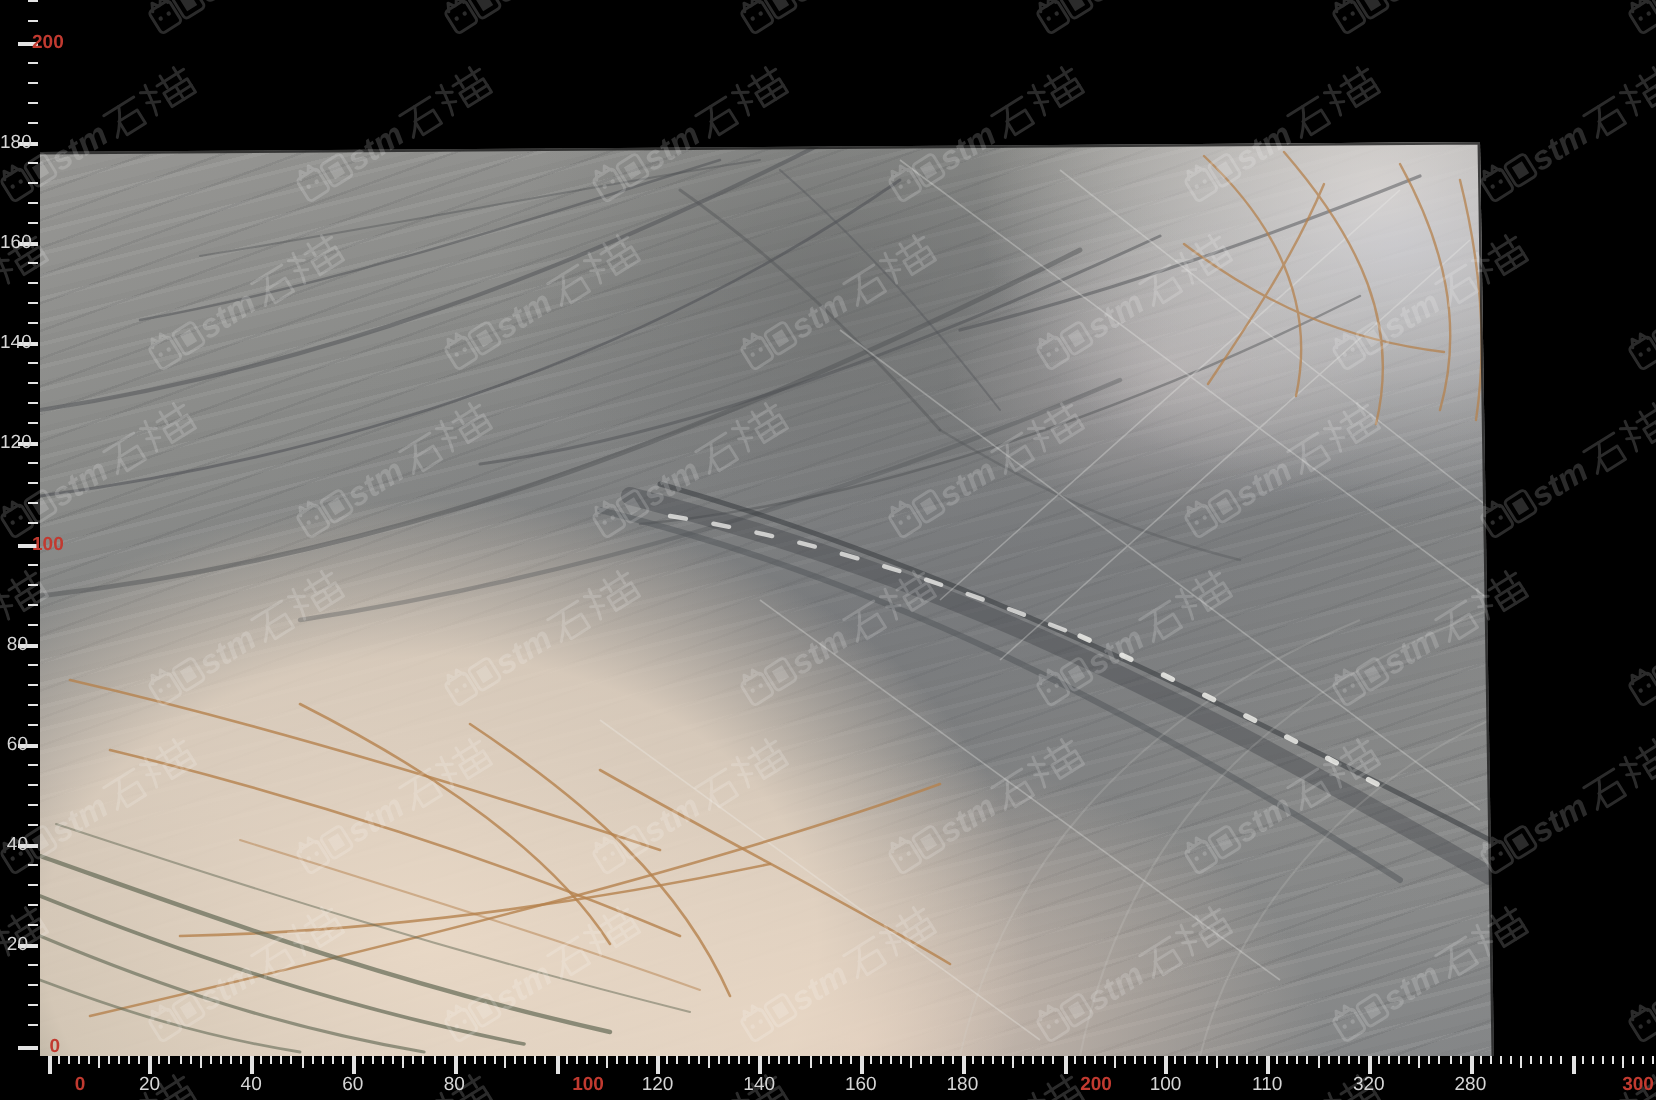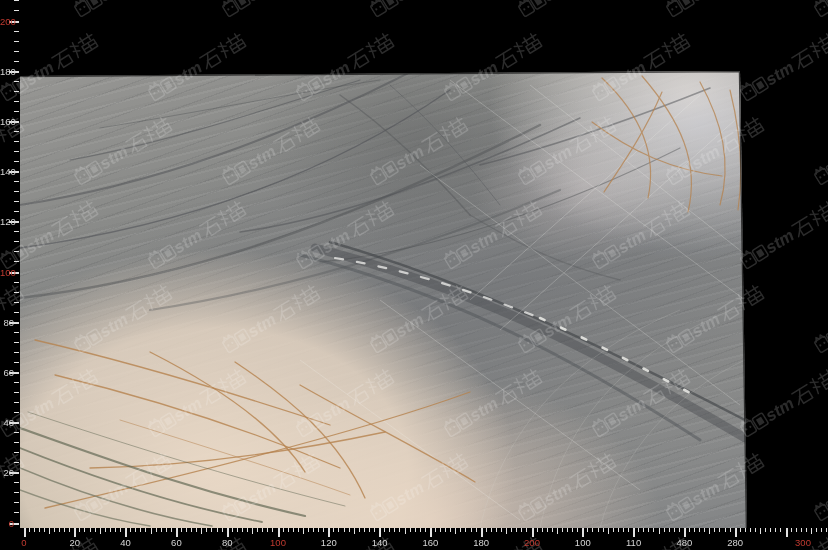--- a/index.html
+++ b/index.html
@@ -31,21 +31,21 @@
   .ruler{position:absolute;inset:0;pointer-events:none;z-index:10;}
   .vtick{position:absolute;left:14px;width:5px;height:1px;background:var(--tick);}
   .vtick.major{left:9px;width:10px;height:2px;}
   .vlabel{position:absolute;left:0;width:14px;text-align:right;font-size:9.5px;
     line-height:11px;color:var(--label);letter-spacing:0;}
   .htick{position:absolute;top:528px;width:1px;height:4px;background:var(--tick);}
   .htick.mid{height:6px;}
   .htick.major{height:9px;width:2px;}
   .hlabel{position:absolute;top:537px;width:26px;text-align:center;font-size:9.5px;
     line-height:11px;color:var(--label);}
-  .red{color:var(--red) !important;font-weight:normal;}
+  .red{color:var(--red) !important;font-weight:bold;margin-left:16px;}
   
   .wm-layer{position:absolute;inset:0;z-index:5;pointer-events:none;overflow:hidden;}
   .wm-tile{position:absolute;width:112px;height:24px;transform:rotate(-32deg);
     opacity:var(--wm-opacity,0.17);}
   .wm-tile text{font-family:"Liberation Sans","DejaVu Sans",sans-serif;
     font-weight:bold;font-style:italic;font-size:17px;fill:#fff;}
   .wm-tile .stroke{stroke:#fff;fill:none;stroke-width:1.5;stroke-linecap:round;stroke-linejoin:round;}
 </style>
 </head>
 <body>
@@ -1977,17 +1977,17 @@
       <div class="hlabel" style="left: 163.4px;">60</div>
       <div class="hlabel" style="left: 214.2px;">80</div>
       <div class="hlabel red" style="left: 265px;">100</div>
       <div class="hlabel" style="left: 315.8px;">120</div>
       <div class="hlabel" style="left: 366.6px;">140</div>
       <div class="hlabel" style="left: 417.4px;">160</div>
       <div class="hlabel" style="left: 468.2px;">180</div>
       <div class="hlabel red" style="left: 519px;">200</div>
       <div class="hlabel" style="left: 569.8px;">100</div>
       <div class="hlabel" style="left: 620.6px;">110</div>
-      <div class="hlabel" style="left: 671.4px;">480</div>
+      <div class="hlabel" style="left: 671.4px;">320</div>
       <div class="hlabel" style="left: 722.2px;">280</div>
       <div class="hlabel red" style="left: 790px;">300</div>
     </div>
 </div>
 
 </body></html>

